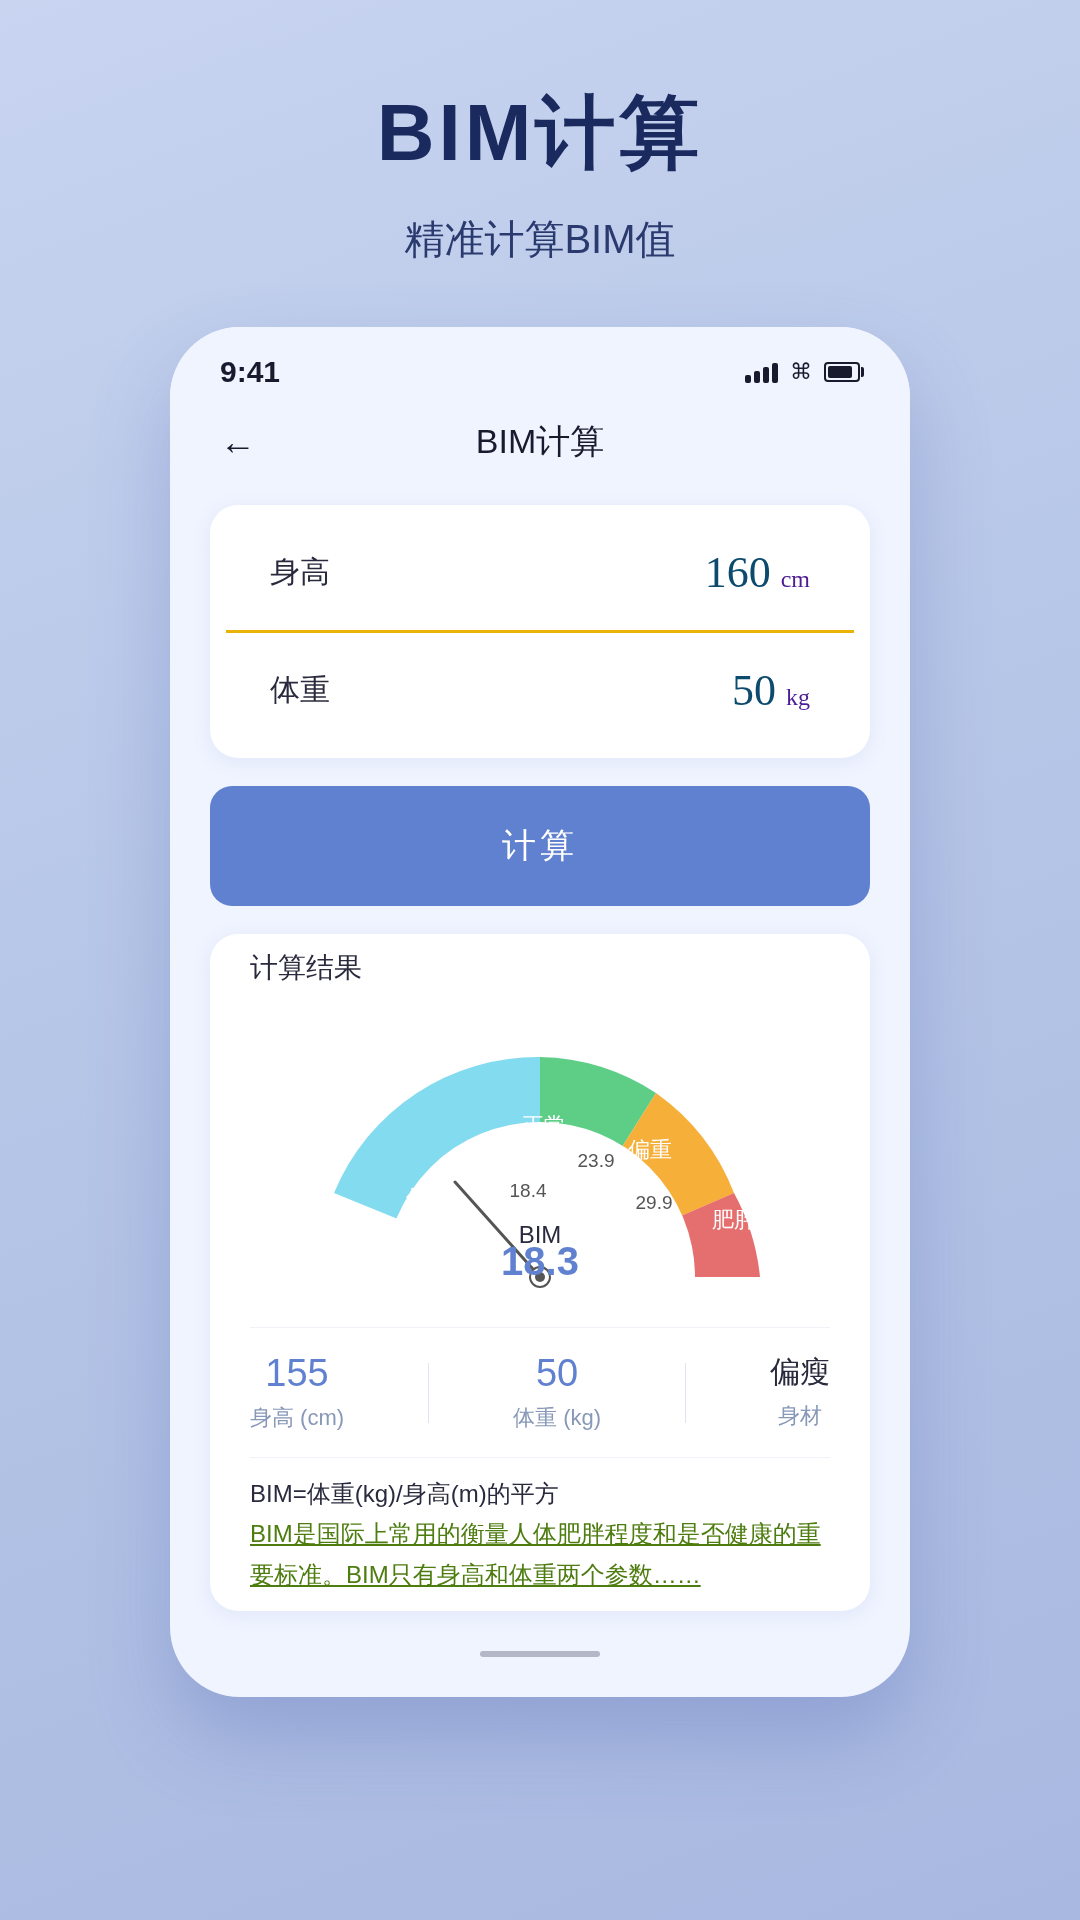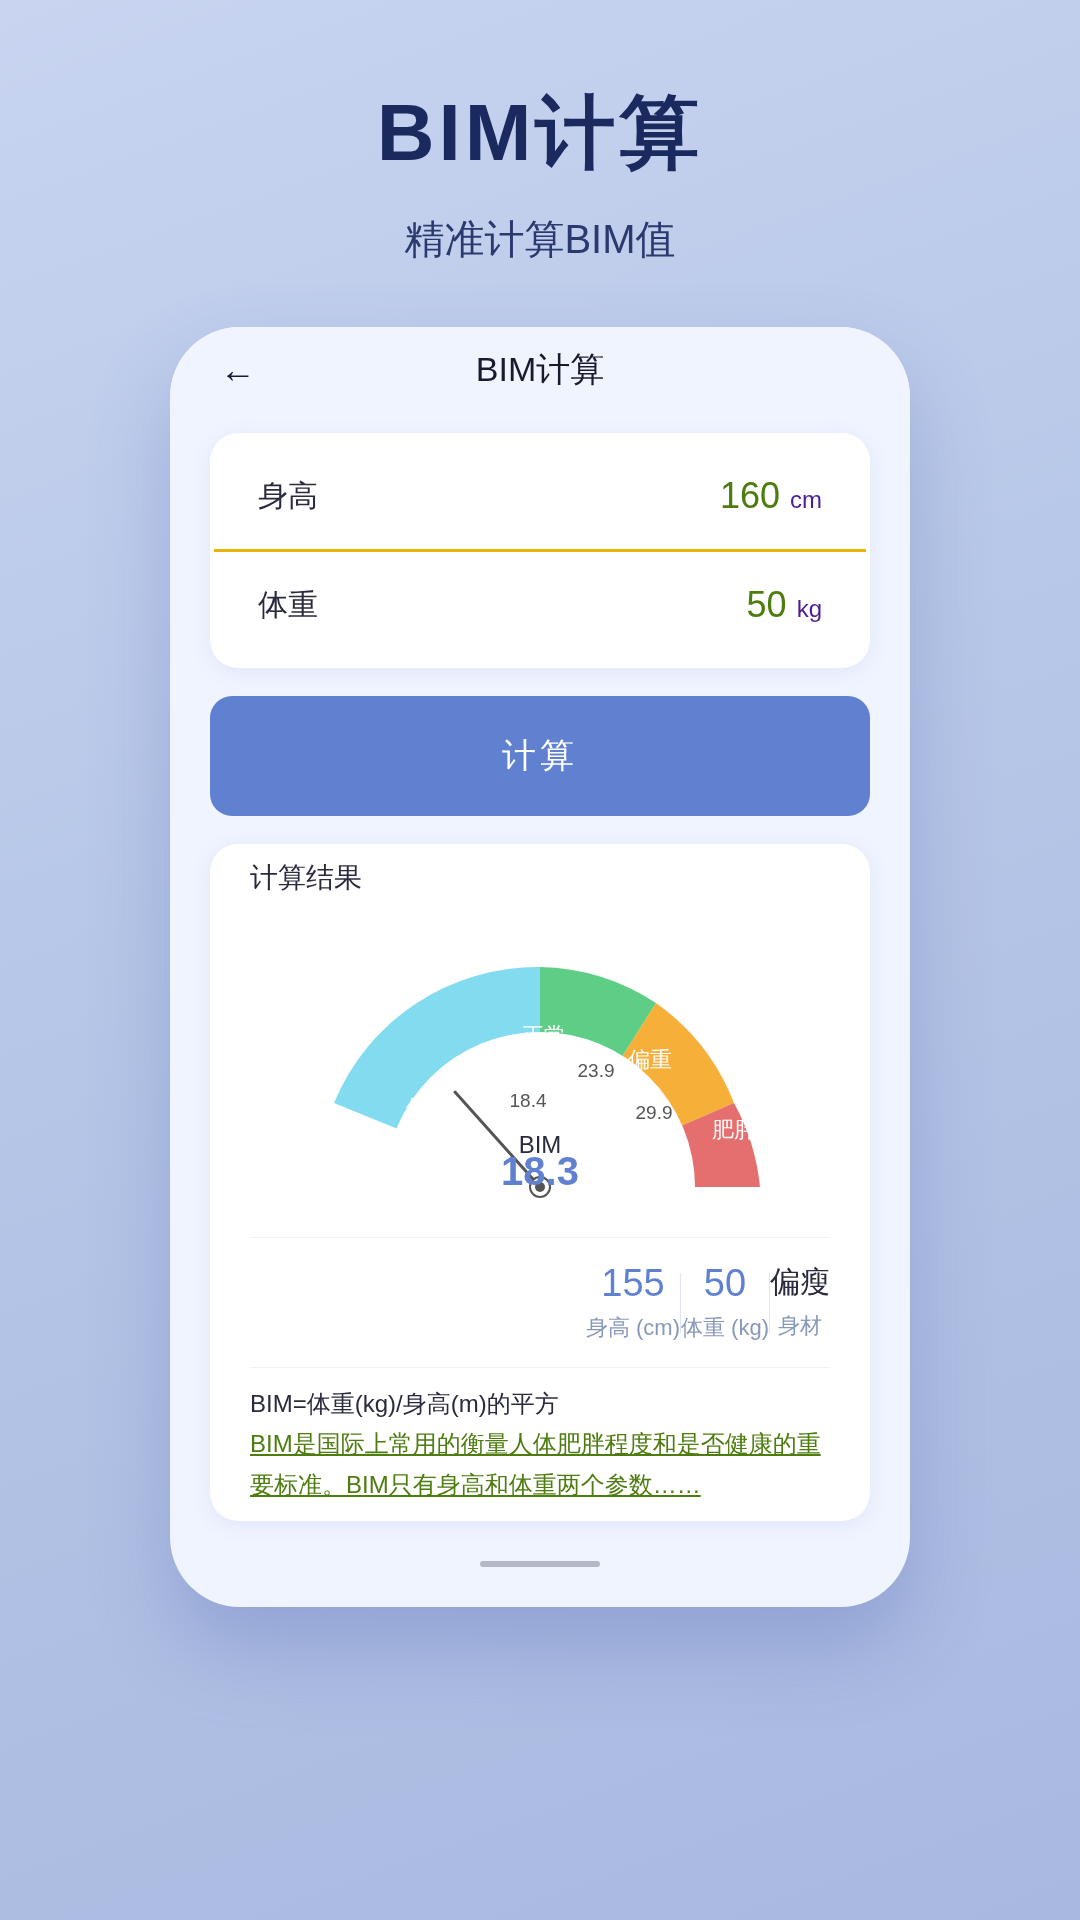--- a/index.html
+++ b/index.html
@@ -139,22 +139,23 @@
       padding: 20px 40px;
       display: flex;
       flex-direction: column;
       gap: 28px;
     }
 
     
     .input-card {
       background: #fff;
       border-radius: 28px;
-      padding: 10px 4px;
+      padding: 10px 16px;
       box-shadow: 0 4px 20px rgba(100, 120, 200, 0.1);
+      font-family: Liberation Serif, serif;
     }
 
     .input-row {
       display: flex;
       align-items: center;
       justify-content: space-between;
       padding: 32px 44px;
     }
 
     .input-row + .input-row {
@@ -167,23 +168,23 @@
       font-weight: 400;
     }
 
     .input-value-group {
       display: flex;
       align-items: baseline;
       gap: 10px;
     }
 
     .input-value {
-      font-size: 36px;
+      font-size: 44px;
       font-weight: 400;
-      color: #4d7c0f;
+      color: #0c4a6e;
       text-align: center;
     }
 
     .input-unit {
       font-size: 24px;
       color: #4c1d95;
     }
 
     
     .calc-button {
@@ -224,21 +225,21 @@
     }
 
     .gauge-svg {
       width: 520px;
       height: 290px;
     }
 
     
     .stats-row {
       display: flex;
-      justify-content: flex-end;
+      justify-content: space-between;
       align-items: flex-start;
       margin: 20px 0;
       border-top: 1px solid #f0f2f8;
       border-bottom: 1px solid #f0f2f8;
       padding: 24px 0;
     }
 
     .stat-item {
       display: flex;
       flex-direction: column;
@@ -286,20 +287,35 @@
     }
   </style>
 </head>
 <body>
 
 <h1 class="page-title">BIM计算</h1>
 <p class="page-subtitle">精准计算BIM值</p>
 
 <div class="phone-mockup">
 
+  <div class="status-bar">
+    <span class="status-time">9:41</span>
+    <div class="status-icons">
+      <div class="signal-icon">
+        <div class="signal-bar" style="height:8px"></div>
+        <div class="signal-bar" style="height:12px"></div>
+        <div class="signal-bar" style="height:16px"></div>
+        <div class="signal-bar" style="height:20px"></div>
+      </div>
+      <span class="wifi-icon">⌘</span>
+      <div class="battery-icon">
+        <div class="battery-fill"></div>
+      </div>
+    </div>
+  </div>
 
   <div class="nav-bar">
     <span class="nav-back">←</span>
     <span class="nav-title">BIM计算</span>
   </div>
 
   <div class="phone-content">
 
     <div class="input-card">
       <div class="input-row">

